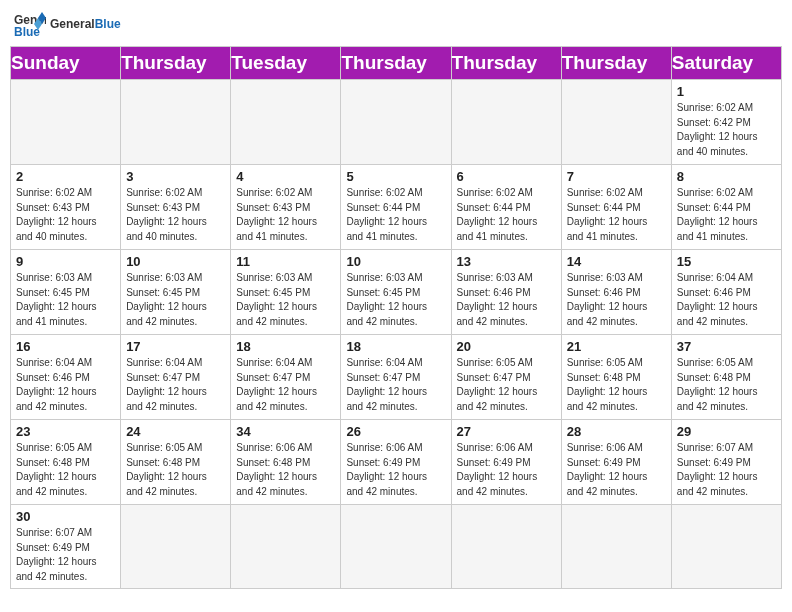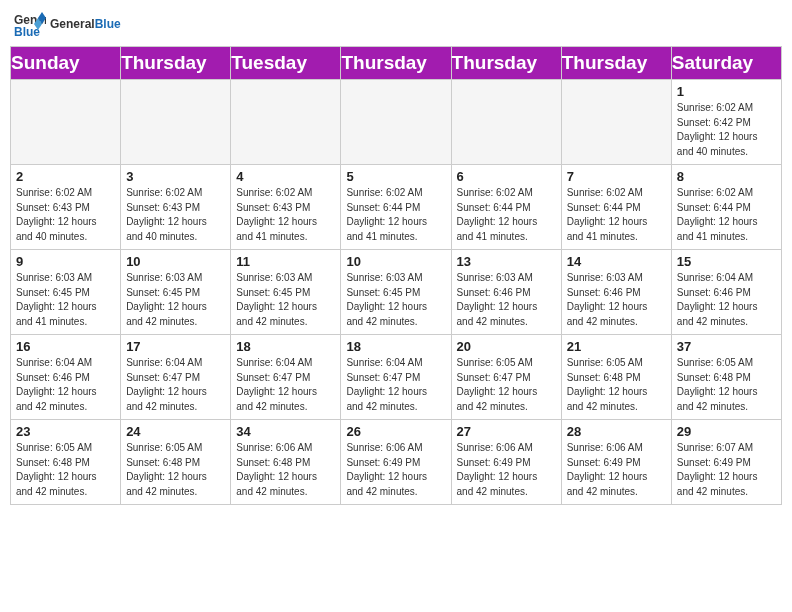--- a/index.html
+++ b/index.html
@@ -328,14 +328,29 @@
 and 42 minutes.</div>
         </td>
         <td>
           <span class="day-num">29</span>
           <div class="day-info" style="white-space: pre-line;">Sunrise: 6:07 AM
 Sunset: 6:49 PM
 Daylight: 12 hours
 and 42 minutes.</div>
         </td>
       </tr>
+      <tr>
+        <td class="last-row">
+          <span class="day-num">30</span>
+          <div class="day-info" style="white-space: pre-line;">Sunrise: 6:07 AM
+Sunset: 6:49 PM
+Daylight: 12 hours
+and 42 minutes.</div>
+        </td>
+        <td class="last-row empty"></td>
+        <td class="last-row empty"></td>
+        <td class="last-row empty"></td>
+        <td class="last-row empty"></td>
+        <td class="last-row empty"></td>
+        <td class="last-row empty"></td>
+      </tr>
     </tbody>
 </table>
 
 </body></html>

